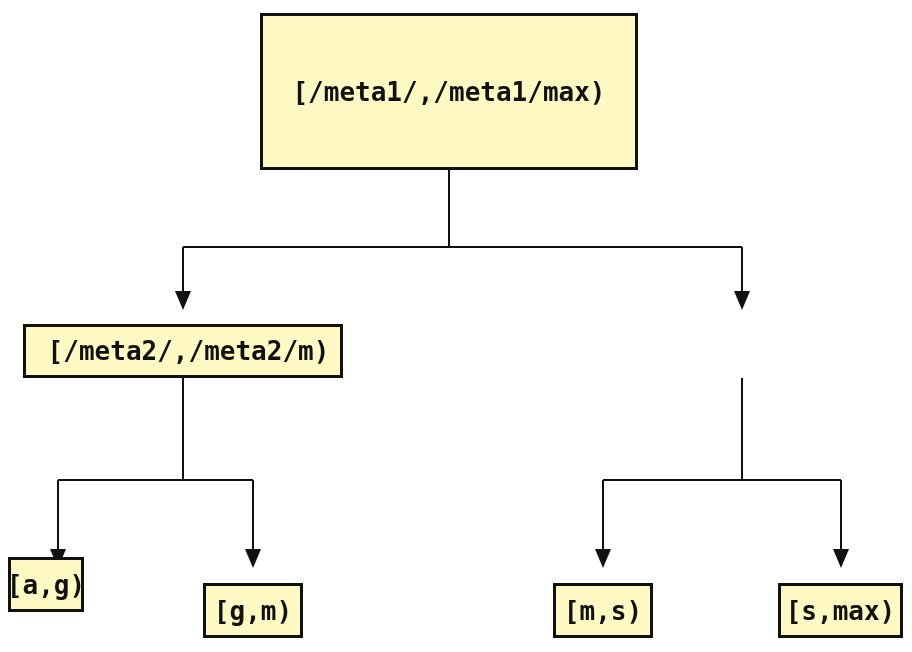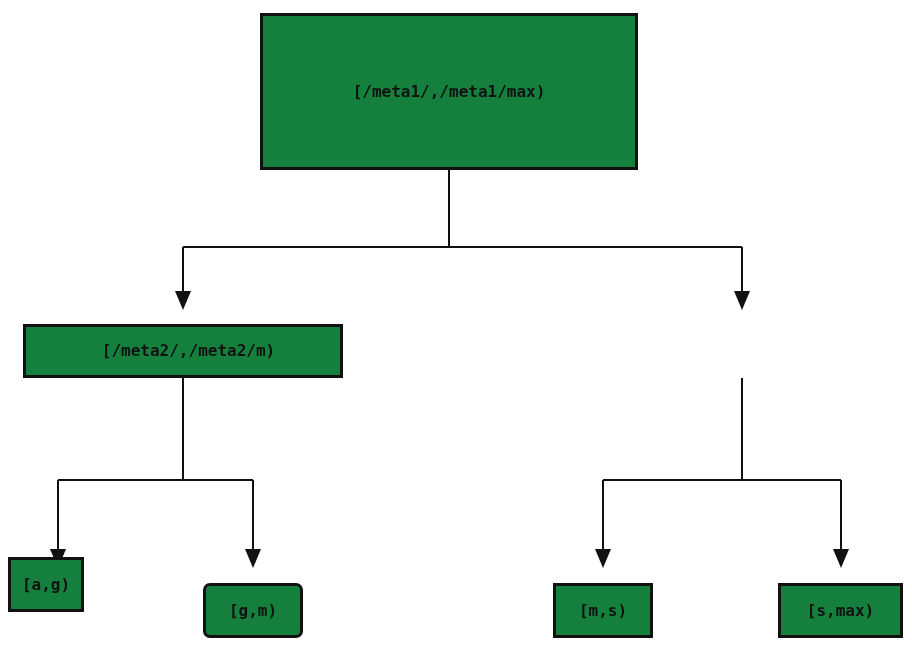--- a/index.html
+++ b/index.html
@@ -19,35 +19,35 @@
     position: absolute;
     left: 0;
     top: 0;
     width: 912px;
     height: 652px;
   }
   .node {
     position: absolute;
     box-sizing: border-box;
     border: 3px solid #111111;
-    background: #15803d;
+    background: #fef9c3;
     color: #111111;
     display: flex;
     align-items: center;
     justify-content: center;
-    font-size: 16px;
+    font-size: 26px;
     font-weight: bold;
     white-space: nowrap;
     line-height: 1;
   }
   .node-root  { left: 260px; top: 13px;  width: 378px; height: 157px; }
   .node-left  { left: 23px;  top: 324px; width: 320px; height: 54px; padding-left: 11px;  }
   .node-right { left: 583px; top: 324px; width: 318px; height: 54px;  }
   .node-leaf-ag   { left: 8px;   top: 557px; width: 76px; height: 55px; }
-  .node-leaf-gm   { left: 203px; top: 583px; width: 100px; height: 55px; border-radius: 7px; }
+  .node-leaf-gm   { left: 203px; top: 583px; width: 100px; height: 55px; }
   .node-leaf-ms   { left: 553px; top: 583px; width: 100px; height: 55px; }
   .node-leaf-smax { left: 778px; top: 583px; width: 125px; height: 55px; }
   .edge-line {
     fill: none;
     stroke: #111111;
     stroke-width: 2;
   }
   .edge-head {
     fill: #111111;
     stroke: none;

